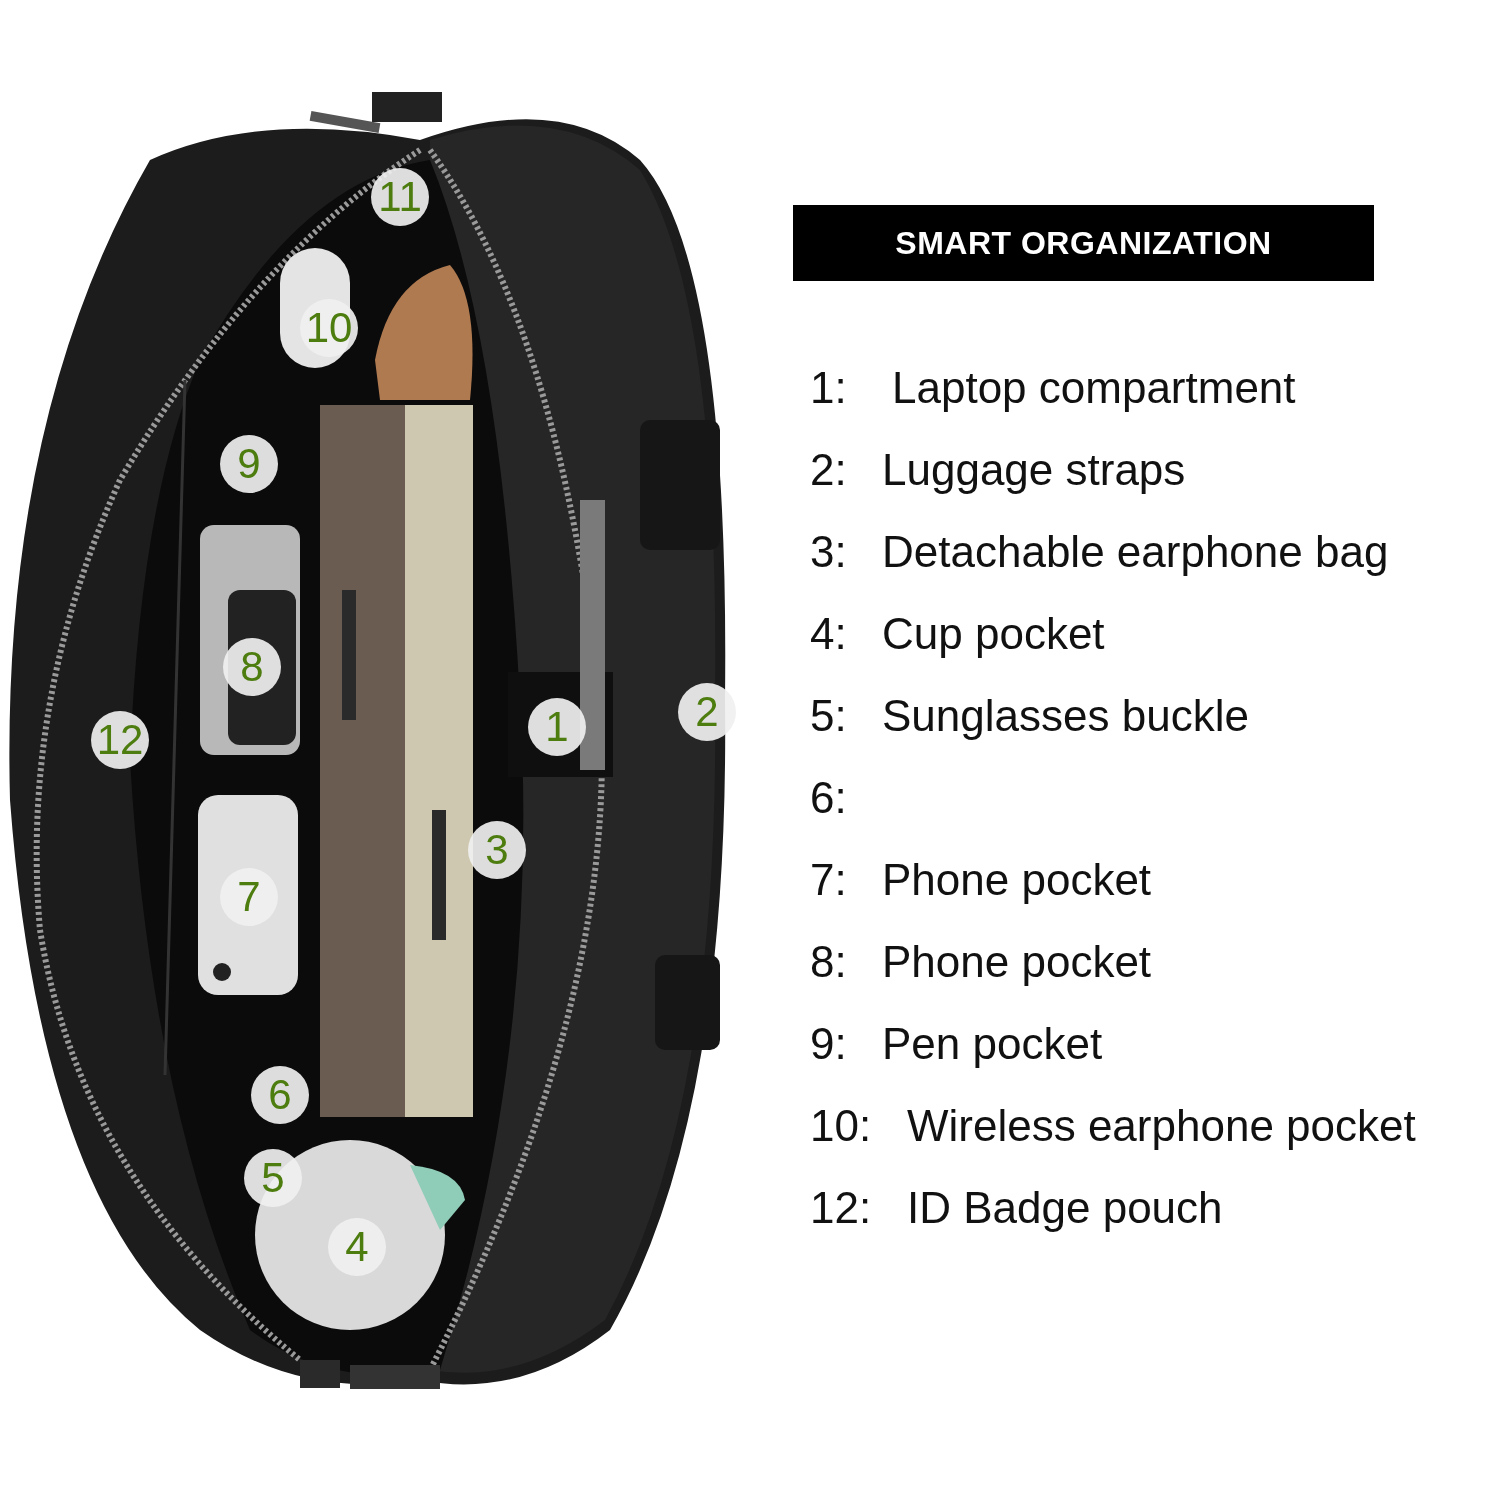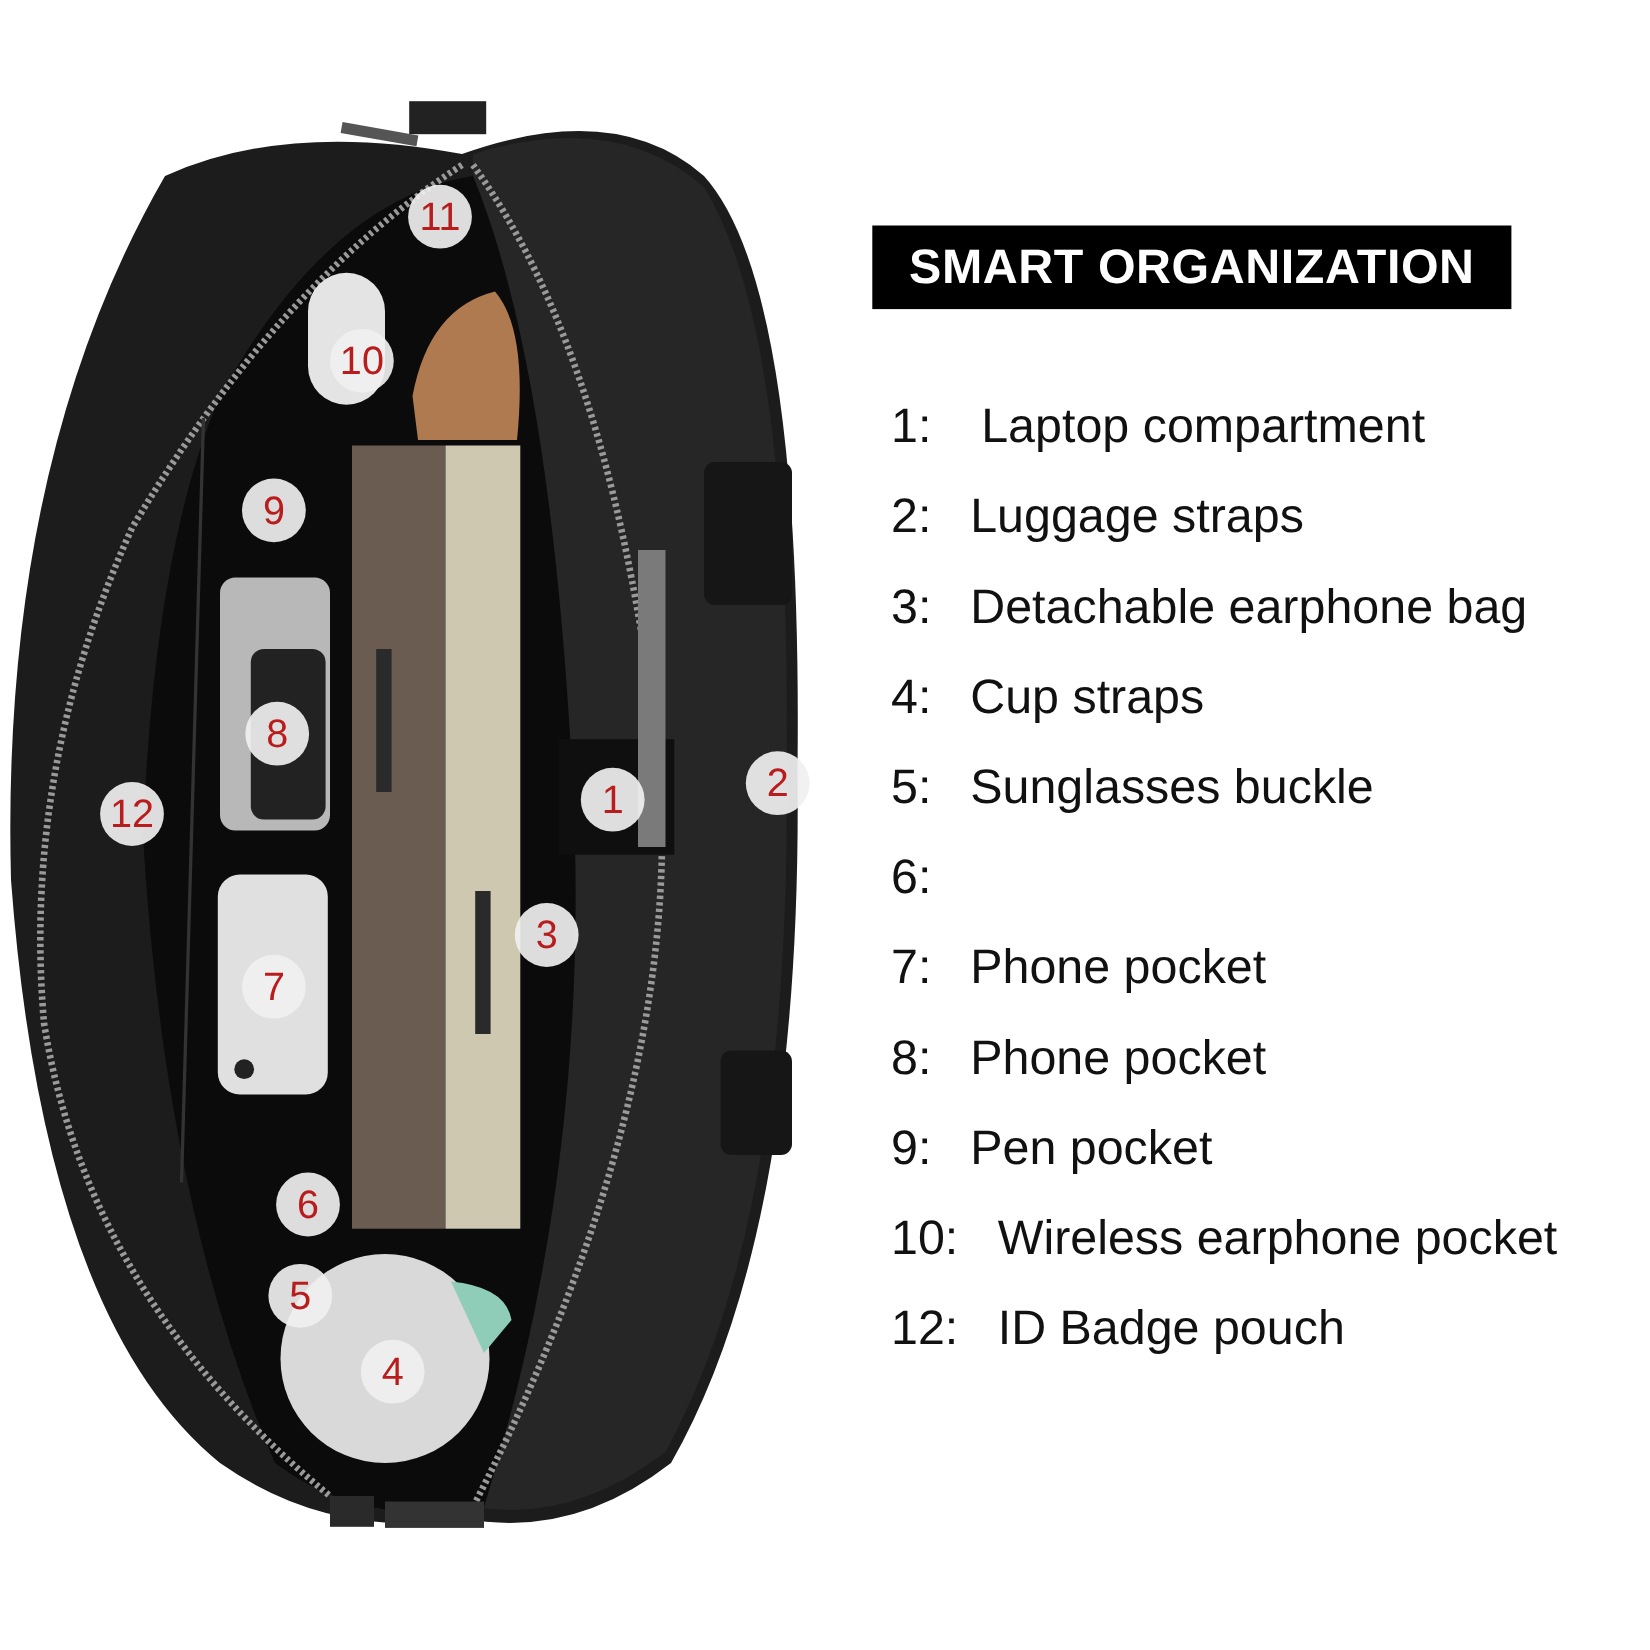--- a/index.html
+++ b/index.html
@@ -1,26 +1,26 @@
 <!DOCTYPE html>
 <html><head>
 <meta charset="utf-8">
 <style>
   html, body { margin: 0; padding: 0; }
   body { width: 1500px; height: 1500px; background: #ffffff; position: relative; overflow: hidden;
          font-family: "Liberation Sans", "DejaVu Sans", sans-serif; }
   .bag-area { position: absolute; left: 0; top: 0; width: 760px; height: 1500px; }
   .bag-svg { position: absolute; left: 0; top: 0; }
   .marker { position: absolute; width: 58px; height: 58px; border-radius: 50%;
-            background: rgba(240,240,240,0.92); color: #b91c1c; display: flex; align-items: center;
-            justify-content: center; font-size: 36px; font-family: "Liberation Sans", sans-serif;
+            background: rgba(240,240,240,0.92); color: #4d7c0f; display: flex; align-items: center;
+            justify-content: center; font-size: 42px; font-family: "Liberation Sans", sans-serif;
             transform: translate(-50%, -50%); }
   .title-box { position: absolute; left: 793px; top: 205px; width: 581px; height: 76px; background: #000;
                display: flex; align-items: center; justify-content: center; }
-  .title-text { color: #fff; font-weight: bold; font-size: 44px; letter-spacing: 0.5px;
+  .title-text { color: #fff; font-weight: bold; font-size: 32px; letter-spacing: 0.5px;
                 font-family: "Liberation Sans", "DejaVu Sans", sans-serif; }
   .legend { position: absolute; left: 810px; top: 358px; }
   .legend-item { height: 82px; display: flex; align-items: flex-start; font-size: 44px; color: #111;
                  font-family: "Liberation Sans", "DejaVu Sans", sans-serif; white-space: nowrap; line-height: 60px; }
   .legend-num { display: inline-block; }
   .legend-label { display: inline-block; text-align: center; }
 </style>
 </head>
 <body>
 
@@ -95,21 +95,21 @@
   <div class="legend-item">
       <span class="legend-num" style="width:72px">2:</span>
       <span class="legend-label">Luggage straps</span>
     </div>
   <div class="legend-item">
       <span class="legend-num" style="width:72px">3:</span>
       <span class="legend-label">Detachable earphone bag</span>
     </div>
   <div class="legend-item">
       <span class="legend-num" style="width:72px">4:</span>
-      <span class="legend-label">Cup straps</span>
+      <span class="legend-label">Cup pocket</span>
     </div>
   <div class="legend-item">
       <span class="legend-num" style="width:72px">5:</span>
       <span class="legend-label">Sunglasses buckle</span>
     </div>
   <div class="legend-item">
       <span class="legend-num" style="width:72px">6:</span>
     </div>
   <div class="legend-item">
       <span class="legend-num" style="width:72px">7:</span>

